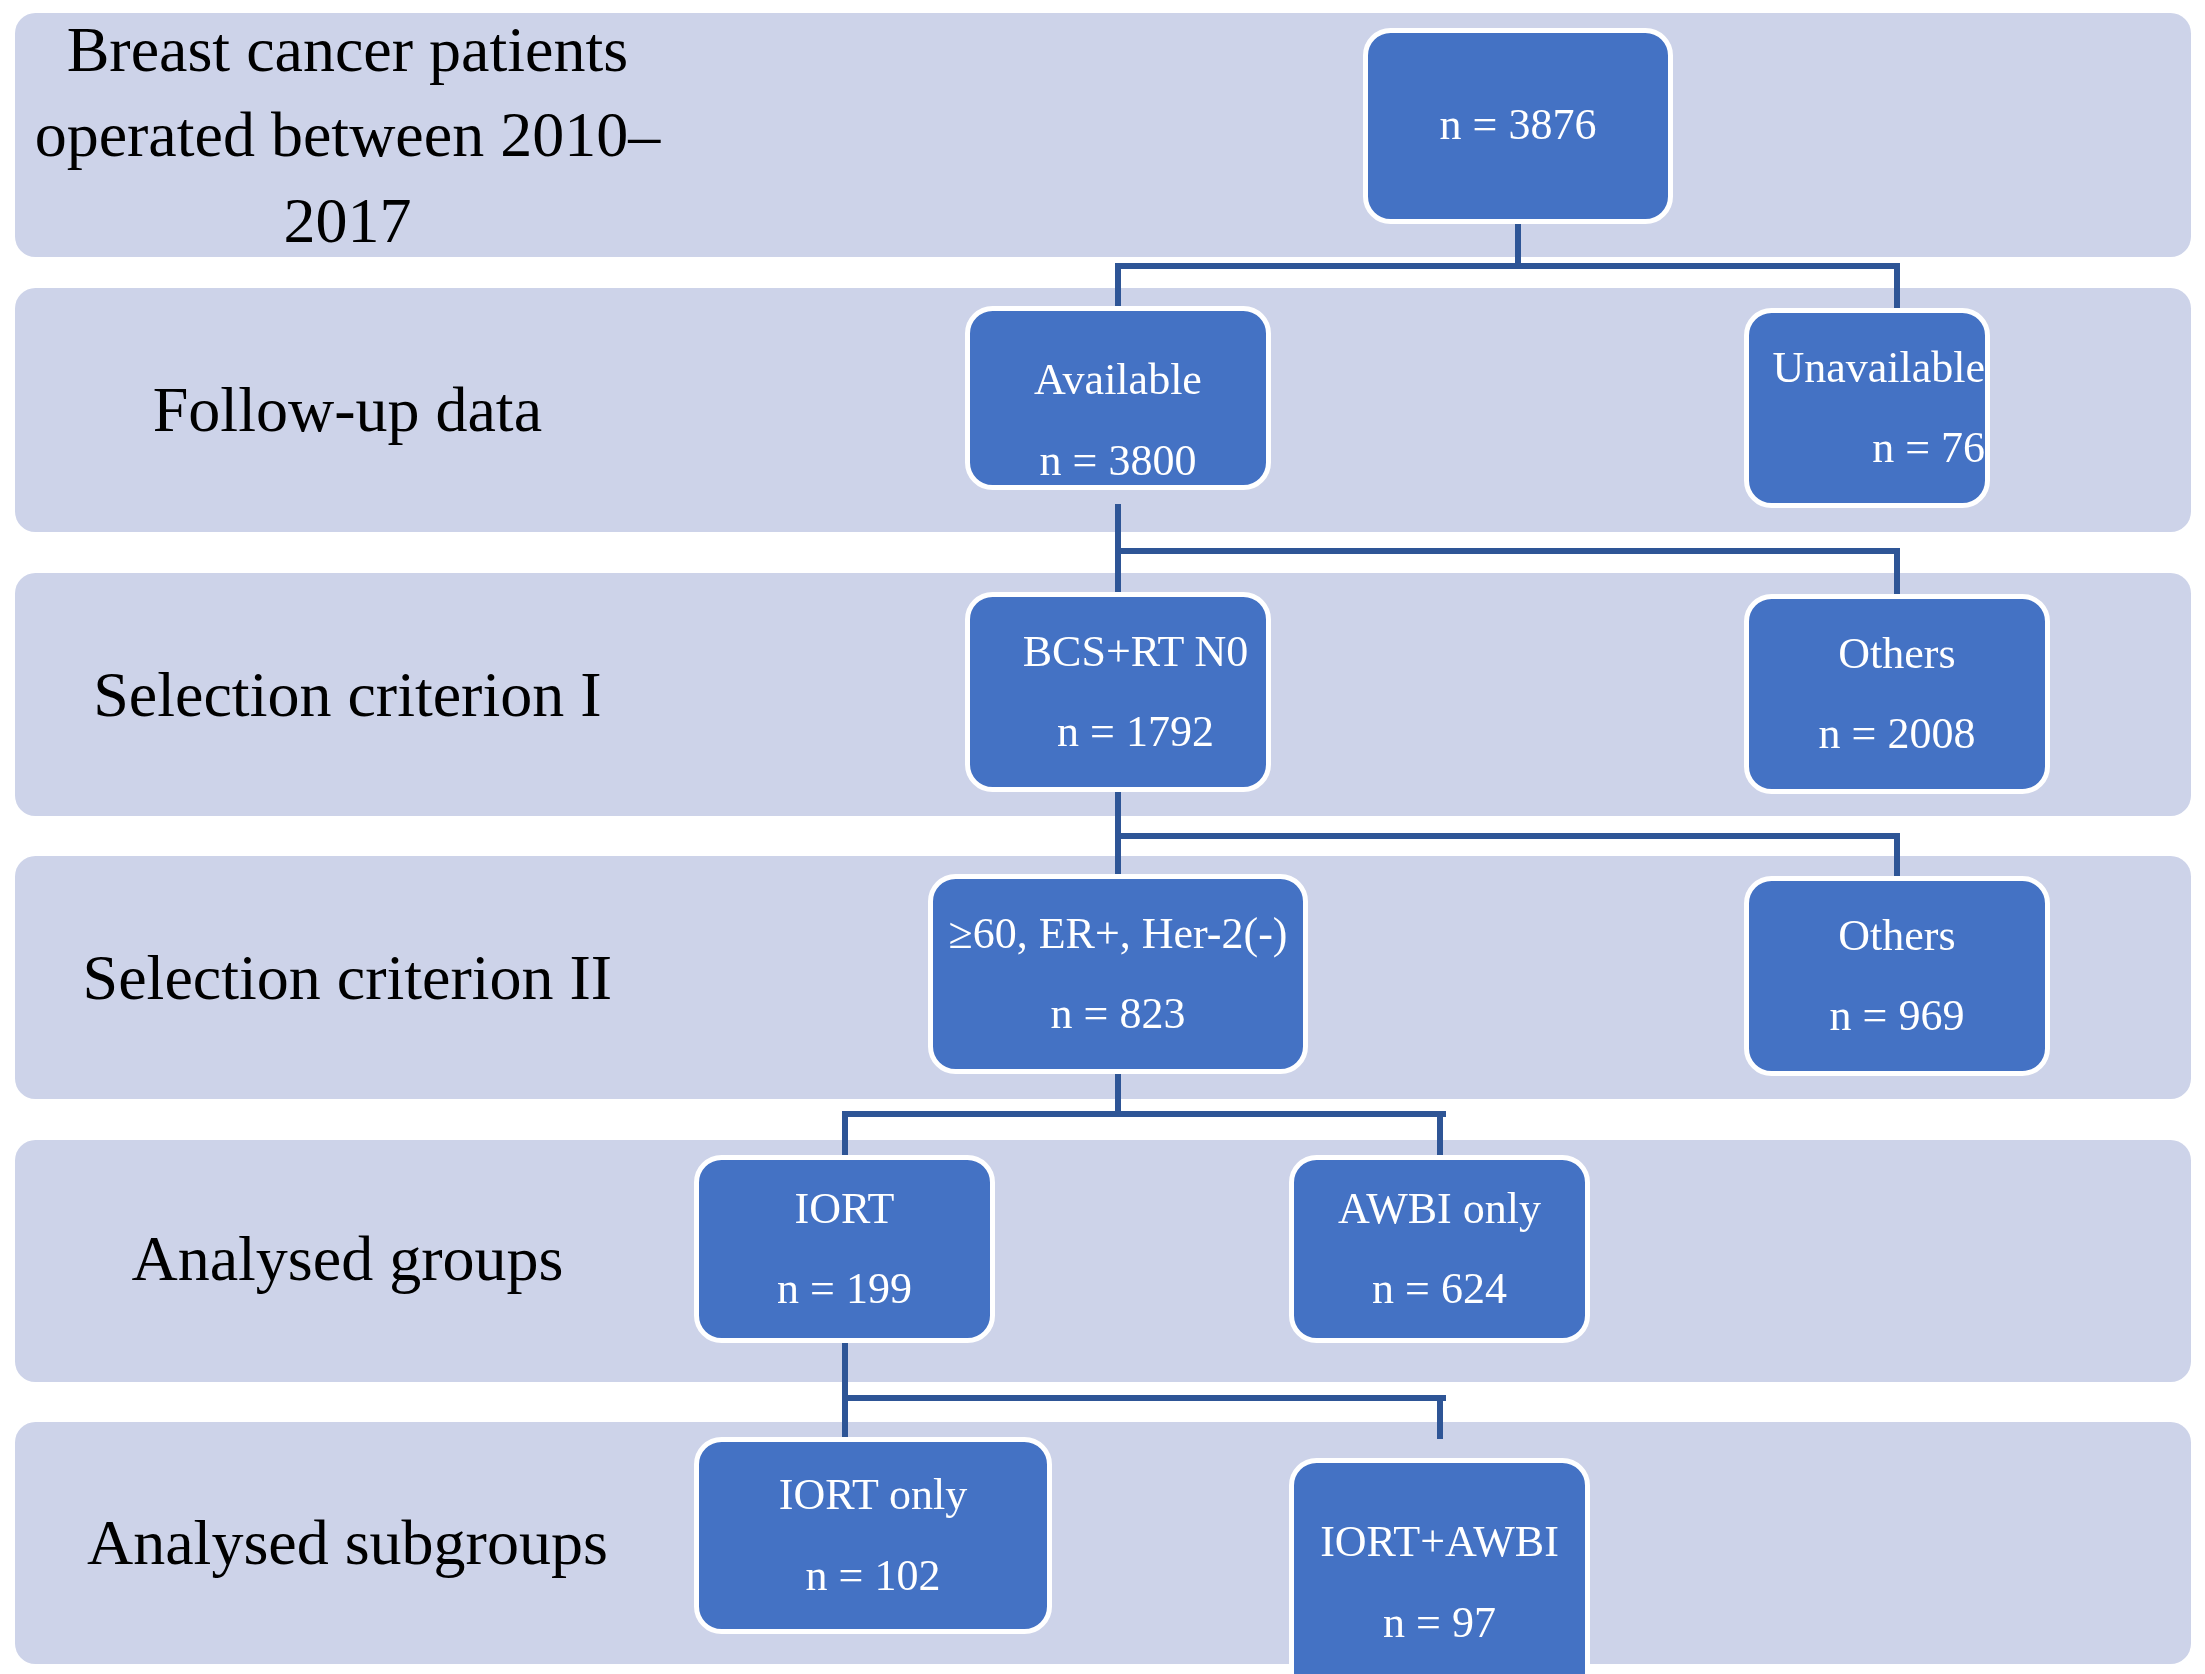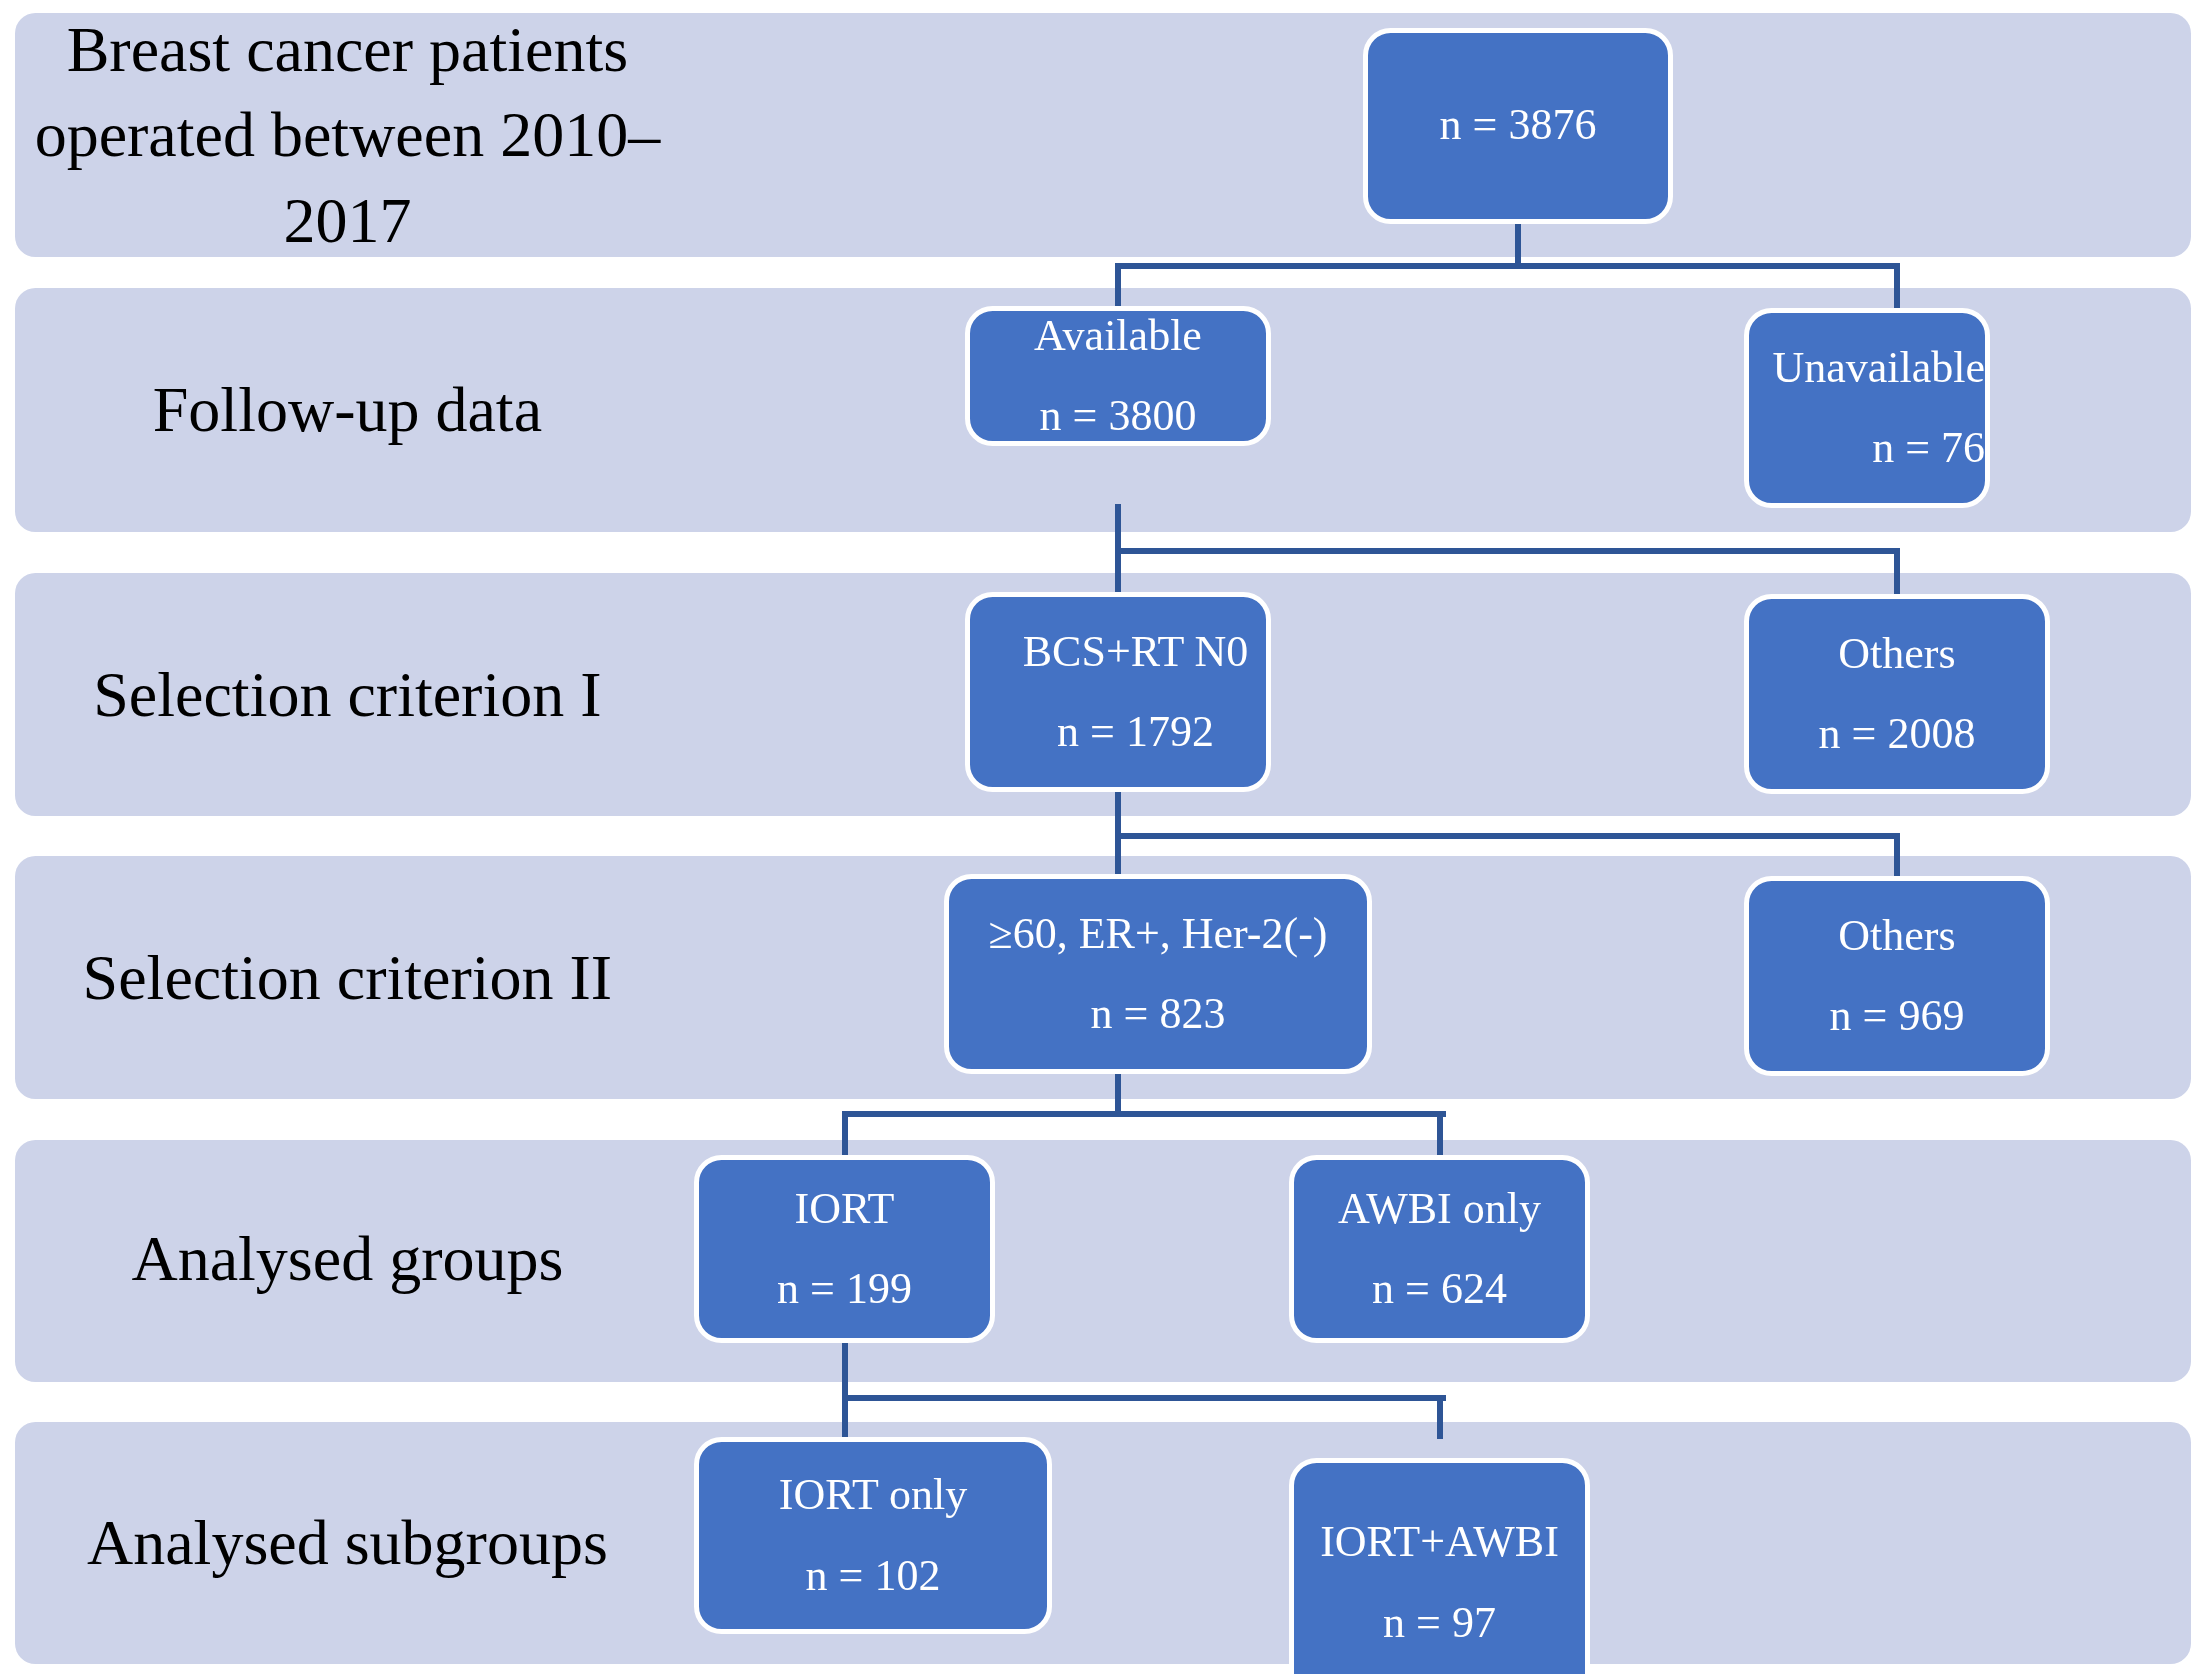--- a/index.html
+++ b/index.html
@@ -102,39 +102,39 @@
   <div class="conn" style="left:1437px;top:1111px;width:6.1px;height:46px;"></div>
 
   <div class="conn" style="left:842px;top:1341px;width:6.1px;height:99px;"></div>
   <div class="conn" style="left:842px;top:1395px;width:604px;height:6.1px;"></div>
   <div class="conn" style="left:1437px;top:1395px;width:6.1px;height:44px;"></div>
 
   <div class="node" style="left:1363px;top:27.6px;width:310px;height:196px;">
     <div>n = 3876</div>
   </div>
 
-  <div class="node" style="left:965px;top:306px;width:306px;height:140px;">
+  <div class="node" style="left:965px;top:306px;width:306px;height:184px;justify-content:flex-end;">
     <div>Available</div>
     <div>n = 3800</div>
   </div>
   <div class="node" style="left:1744px;top:308px;width:246px;height:200px;align-items:flex-end;">
     <div>Unavailable</div>
     <div>n = 76</div>
   </div>
 
   <div class="node" style="left:965px;top:592px;width:306px;height:200px;padding-left:35px;">
     <div>BCS+RT N0</div>
     <div>n = 1792</div>
   </div>
   <div class="node" style="left:1744px;top:594px;width:306px;height:200px;">
     <div>Others</div>
     <div>n = 2008</div>
   </div>
 
-  <div class="node" style="left:928px;top:874px;width:428px;height:200px;margin-left:16px;">
+  <div class="node" style="left:928px;top:874px;width:380px;height:200px;">
     <div>≥60, ER+, Her-2(-)</div>
     <div>n = 823</div>
   </div>
   <div class="node" style="left:1744px;top:876px;width:306px;height:200px;">
     <div>Others</div>
     <div>n = 969</div>
   </div>
 
   <div class="node" style="left:694px;top:1155px;width:301px;height:188px;">
     <div>IORT</div>

